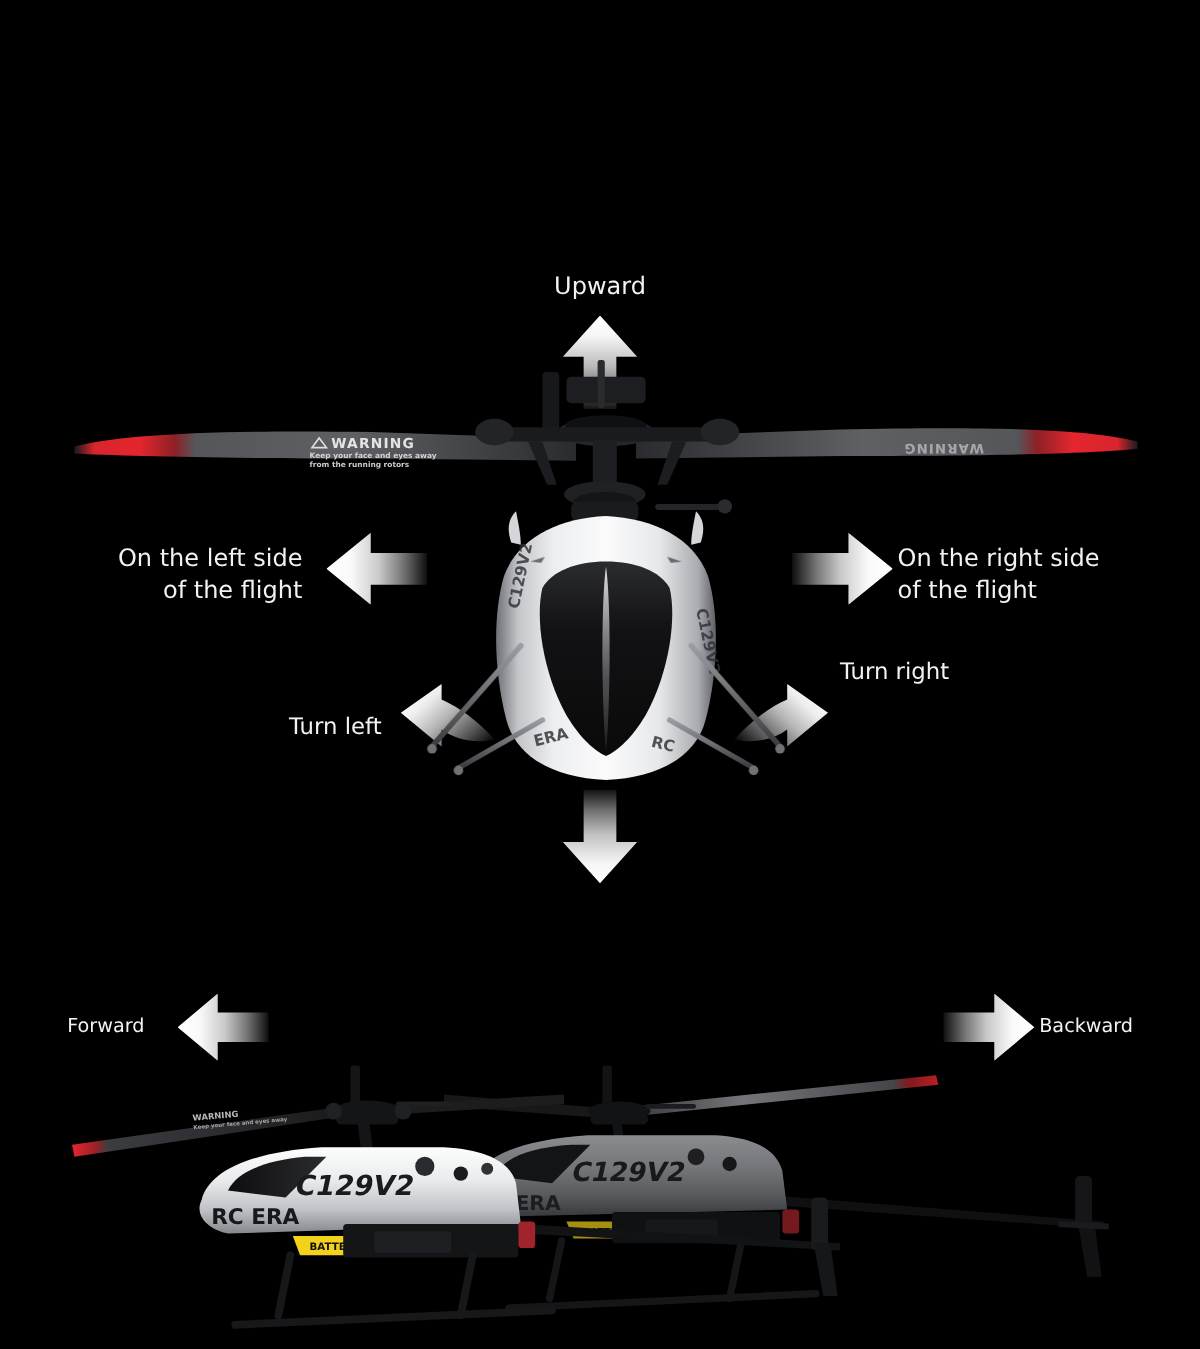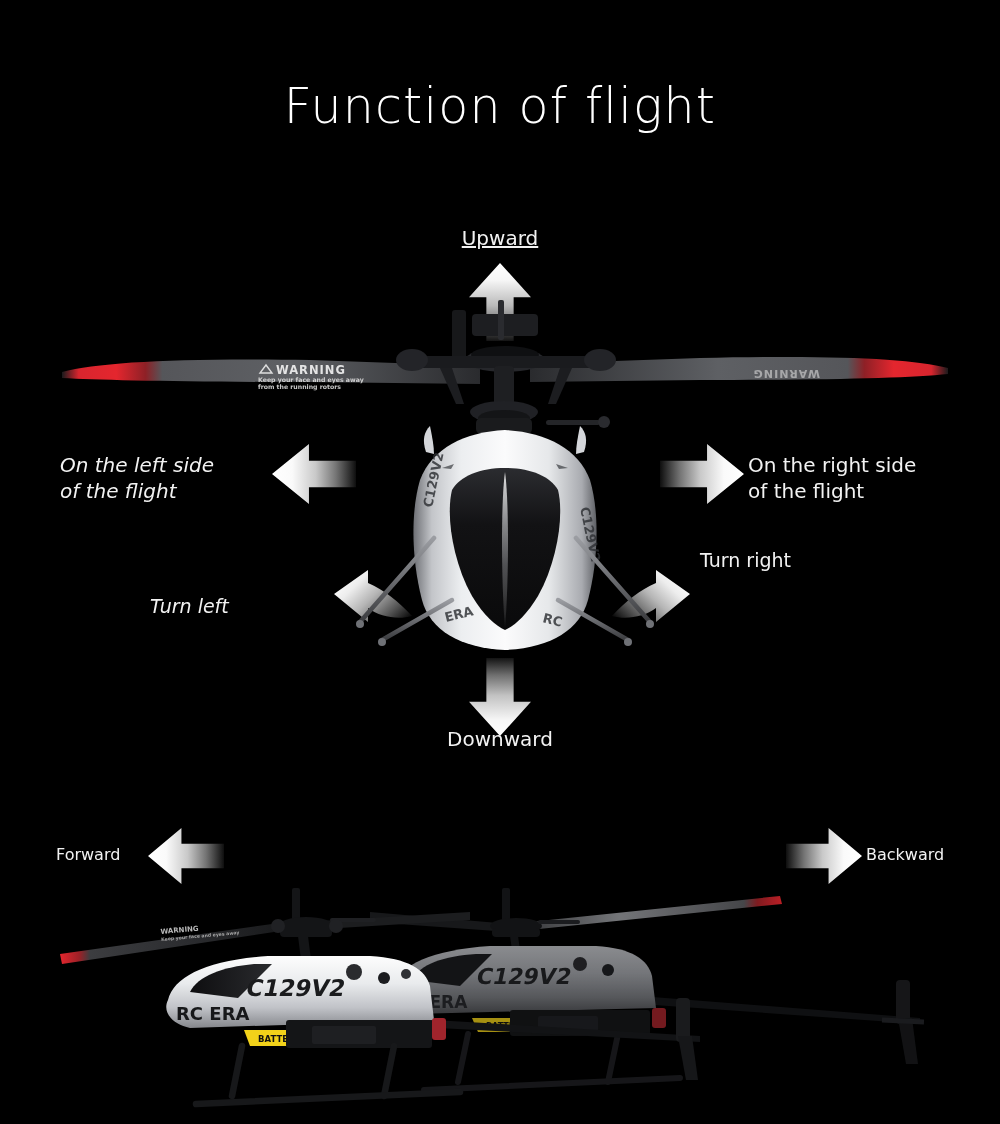--- a/index.html
+++ b/index.html
@@ -47,31 +47,30 @@
   .heli{position:absolute;}
   .heli svg{display:block;overflow:visible;}
 
   
   .t-up,.t-down{font-size:20px;}
   .t-side{font-size:20px;}
   .t-turn{font-size:19px;}
   .t-fb{font-size:16px;}
 
   .two-line{line-height:1.3;}
-  .ta-right{font-style:italic;}
+  .ta-right{text-align:right;}
   .ta-left{text-align:left;}
 </style>
 </head>
 <body>
 
 <div class="stage">
 
-  <div id="title">Function of flight</div>
-
-  <div class="lbl t-up" style="left:0;right:0;top:226px;text-align:center;text-decoration:underline;">Upward</div>
+
+  <div class="lbl t-up" style="left:0;right:0;top:226px;text-align:center;">Upward</div>
   <div class="arrow arr-up" style="left:469px;top:263px;width:62px;height:78px;">
     <div class="body"></div>
   </div>
 
   <div class="lbl t-side two-line ta-right" style="left:60px;top:452px;width:192px;"><span>On the left side</span><br><span>of the flight</span></div>
   <div class="arrow arr-left" style="left:272px;top:444px;width:84px;height:60px;">
     <div class="body"></div>
   </div>
 
   <div class="arrow arr-right" style="left:660px;top:444px;width:84px;height:60px;">
@@ -107,21 +106,20 @@
         </linearGradient>
       </defs>
       <path d="M0 46 C 14 50, 32 47, 44 38 L 44 52 L 78 24 L 44 0 L 44 13 C 28 20, 14 31, 0 46 Z" fill="url(#gTurnR)"></path>
     </svg>
   </div>
   <div class="lbl t-turn ta-left" style="left:700px;top:549px;width:200px;">Turn right</div>
 
   <div class="arrow arr-down" style="left:469px;top:658px;width:62px;height:78px;">
     <div class="body"></div>
   </div>
-  <div class="lbl t-down" style="left:0;right:0;top:727px;text-align:center;">Downward</div>
 
   <div class="heli" style="left:60px;top:300px;">
     <svg width="890" height="370" viewBox="0 0 890 370" aria-hidden="true">
       <defs>
         <linearGradient id="bladeL" x1="0" y1="0" x2="1" y2="0">
           <stop offset="0%" stop-color="#1a1a1c"></stop>
           <stop offset="4%" stop-color="#d8252e"></stop>
           <stop offset="13%" stop-color="#e4262e"></stop>
           <stop offset="20%" stop-color="#8e2026"></stop>
           <stop offset="24%" stop-color="#55565a"></stop>

